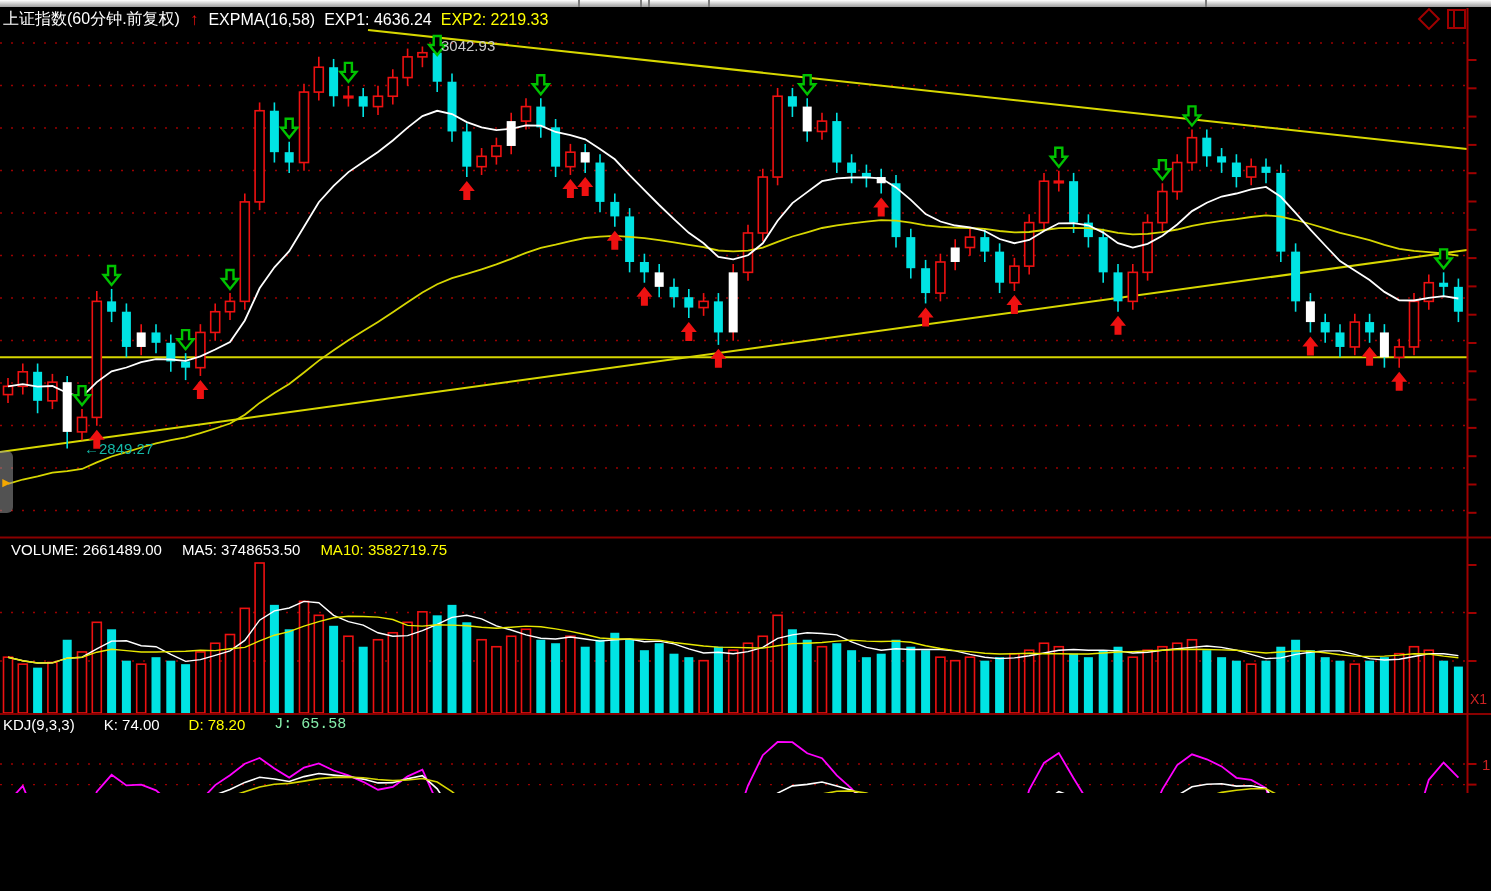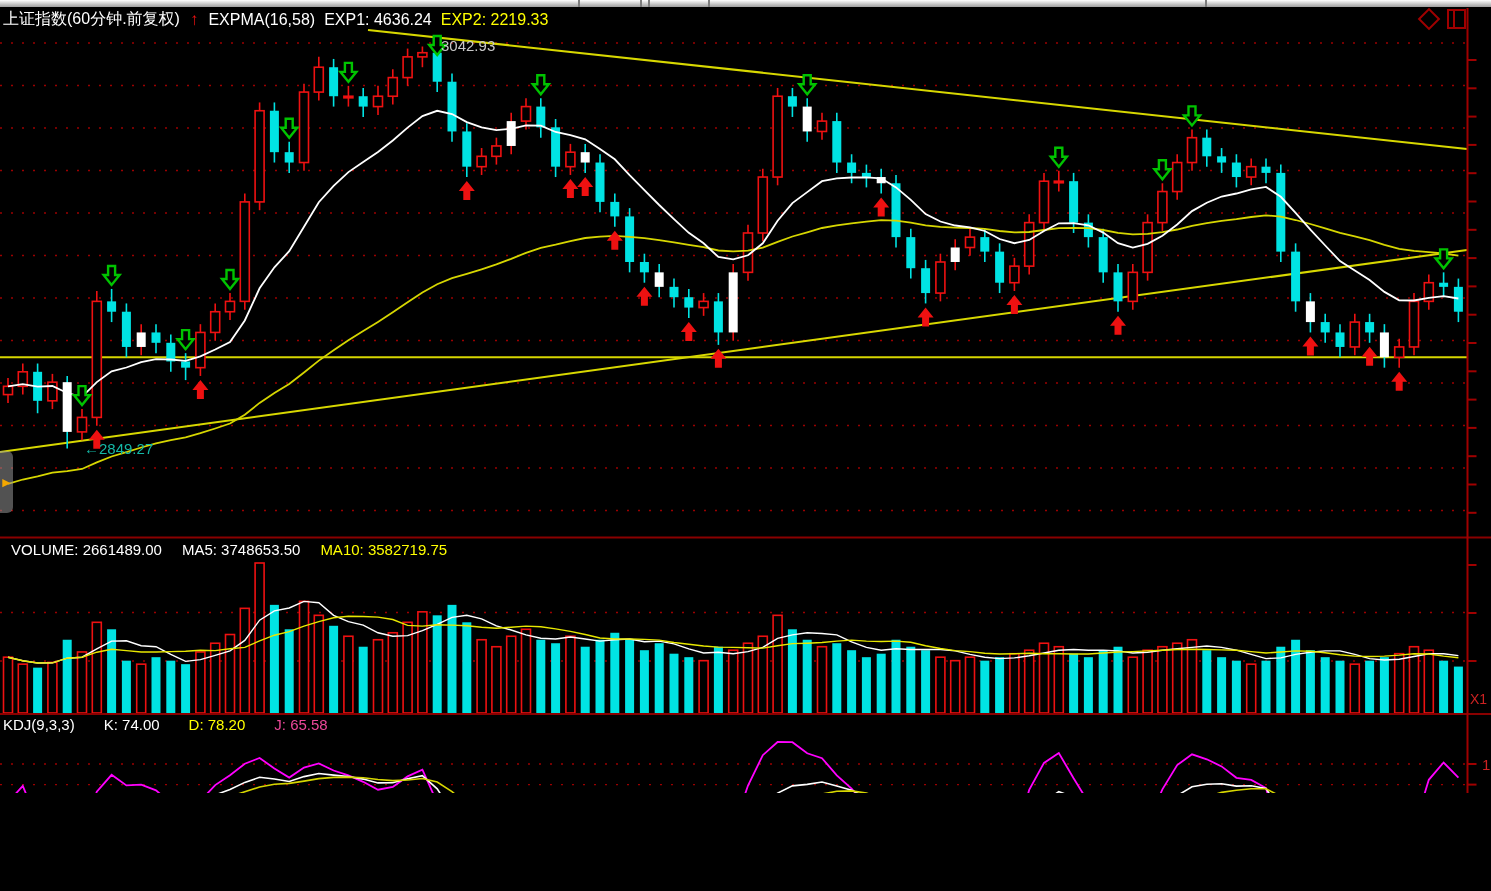--- a/index.html
+++ b/index.html
@@ -4,21 +4,21 @@
 <style>
   html,body{margin:0;padding:0;background:#000;}
   #screen{position:relative;width:1491px;height:793px;background:#000;overflow:hidden;
           font-family:"Liberation Sans","DejaVu Sans",sans-serif;padding-left:12px;}
   #chart-svg{position:absolute;left:0;top:0;z-index:1;}
   .txt{position:absolute;z-index:3;white-space:nowrap;font-size:15px;line-height:18px;text-align:center;}
   #top-strip{position:absolute;left:0;top:0;width:1491px;height:7px;z-index:4;
              background:linear-gradient(#ffffff,#9e9e9e);}
   .strip-div{position:absolute;top:0;width:2px;height:7px;background:#7d7d7d;}
   #header-row{position:absolute;left:3px;top:9px;z-index:3;display:flex;align-items:center;gap:9px;}
-  .w{color:#ffffff;} .y{color:#ffff00;} .m{color:#ec4899;}
+  .w{color:#ffffff;} .y{color:#ffff00;} .m{color:#86efac;font-family:Liberation Mono, monospace;}
   #hdr-arrow{color:#ee1111;font-weight:bold;font-size:17px;margin:0 1px;}
   #icon-diamond{position:absolute;left:1421px;top:11px;width:12px;height:12px;z-index:3;
                 border:2px solid #a00000;transform:rotate(45deg);background:#000;}
   #icon-window{position:absolute;left:1447px;top:9px;width:15px;height:16px;z-index:3;
                border:2px solid #a00000;background:#000;}
   #icon-window:before{content:"";position:absolute;left:4px;top:0;width:2px;height:16px;background:#a00000;}
   #label-high{left:441px;top:37px;color:#c8c8c8;}
   #label-low{left:84px;top:440px;color:#14b8a6;}
   #vol-header{position:absolute;left:11px;top:541px;z-index:3;display:flex;gap:20px;}
   #kdj-header{position:absolute;left:3px;top:716px;z-index:3;display:flex;gap:29px;}

